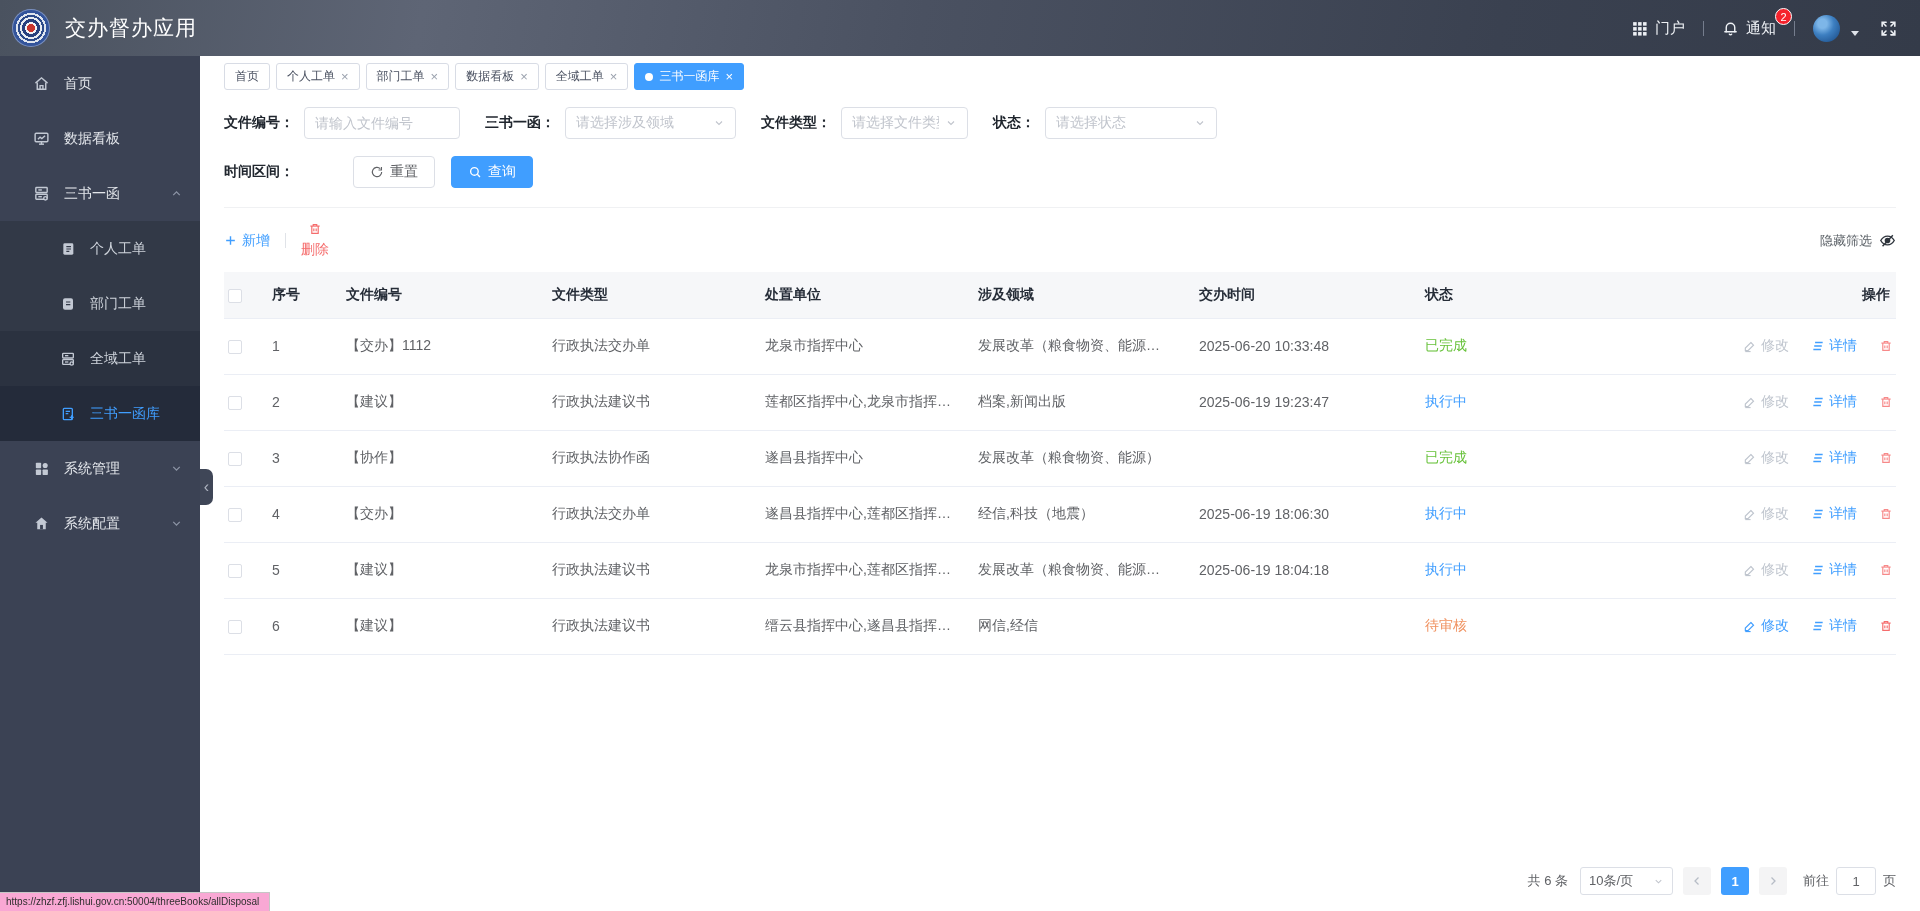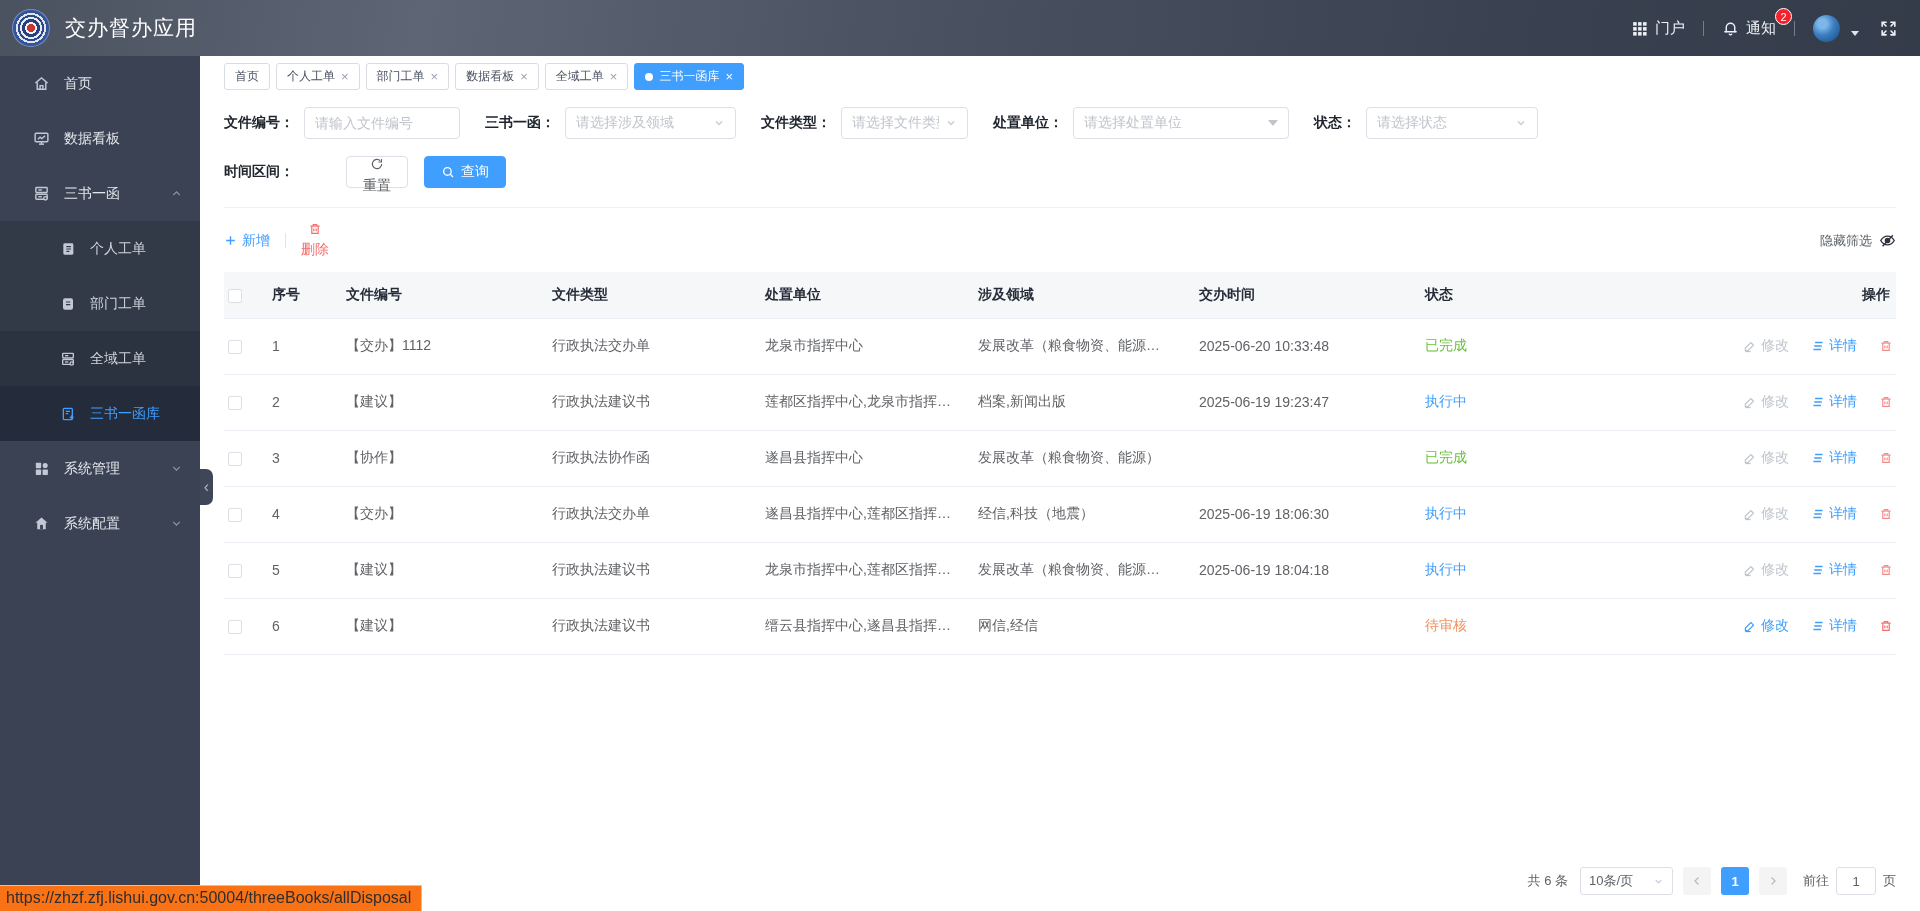--- a/index.html
+++ b/index.html
@@ -68,21 +68,21 @@
   input.fctrl::placeholder { color:#c0c4cc; }
   .sel-caret { color:#c0c4cc; margin-left:6px; }
   .tri-caret { width:0; height:0; border-left:5px solid transparent; border-right:5px solid transparent;
     border-top:6px solid #c0c4cc; margin-left:6px; }
   .daterange { width:405px; color:#c0c4cc; }
   .daterange .ph { text-align:center; }
   .daterange .sep { padding:0 8px; color:#c0c4cc; }
   .btn { height:32px; border-radius:4px; display:inline-flex; align-items:center; gap:6px; font-size:14px;
     padding:0 16px; cursor:pointer; border:1px solid #dcdfe6; background:#fff; color:#606266; }
   .btn-primary { background:#409eff; border-color:#409eff; color:#fff; }
-  .btn-reset { margin-left:17px;flex-direction:column; }
+  .btn-reset { margin-left:24px; }
   .btn-search { margin-left:16px; }
 
   
   .toolbar { display:flex; align-items:center; margin-top:14px; }
   .tlink { display:flex; align-items:center; gap:5px; font-size:14px; cursor:pointer; }
   .tlink.add { color:#409eff; }
   .tlink.del { color:#f56c6c;flex-direction:column; }
   .tb-sep { width:1px; height:15px; background:#e0e3e8; margin:0 15px; }
   .hide-filter { margin-left:auto; display:flex; align-items:center; gap:7px; font-size:13px; color:#5a6066; cursor:pointer; }
   .hide-filter .icon { color:#2f353d; }
@@ -116,22 +116,22 @@
   .pg-size .ph { flex:1; color:#606266; }
   .pg-btn { width:28px; height:28px; border-radius:3px; background:#f4f4f5; display:flex; align-items:center;
     justify-content:center; color:#b6bcc6; margin-left:10px; cursor:pointer; }
   .pg-num { width:28px; height:28px; border-radius:3px; background:#409eff; color:#fff; display:flex;
     align-items:center; justify-content:center; margin-left:10px; font-weight:700; cursor:pointer; }
   .pg-goto { margin-left:16px; display:flex; align-items:center; gap:7px; }
   .pg-input { width:40px; height:28px; border:1px solid #dcdfe6; border-radius:3px; text-align:center;
     font-size:13px; color:#606266; }
 
   
-  .statusbar { position:absolute; left:0; bottom:0; background:#f97316; border:1px solid #c6c6c6;
-    border-left:none; border-bottom:none; font-size:16px; color:#2e2e2e; padding:3px 10px 4px 6px; z-index:5; }
+  .statusbar { position:absolute; left:0; bottom:0; background:#f9a8d4; border:1px solid #c6c6c6;
+    border-left:none; border-bottom:none; font-size:10px; color:#2e2e2e; padding:3px 10px 4px 6px; z-index:5; }
 </style>
 </head>
 <body>
 
 <div class="app">
 
   <header class="hdr">
     <span class="logo"></span>
     <span class="hdr-title">交办督办应用</span>
     <div class="hdr-right">
@@ -350,27 +350,20 @@
         </div>
         <div class="fgroup">
           <span class="flabel">文件类型：</span>
           <div class="fctrl" style="width:127px;">
             <span class="ph">请选择文件类型</span>
             <span class="sel-caret icon">
               <svg width="12" height="12" viewBox="0 0 24 24" fill="none" stroke="currentColor" stroke-width="2.2">
                   <path d="M6 9l6 6 6-6"></path>
                 </svg>
             </span>
-          </div>
-        </div>
-        <div class="fgroup">
-          <span class="flabel">处置单位：</span>
-          <div class="fctrl" style="width:216px;">
-            <span class="ph">请选择处置单位</span>
-            <span class="tri-caret"></span>
           </div>
         </div>
         <div class="fgroup" style="margin-right:0;">
           <span class="flabel">状态：</span>
           <div class="fctrl" style="width:172px;">
             <span class="ph">请选择状态</span>
             <span class="sel-caret icon">
               <svg width="12" height="12" viewBox="0 0 24 24" fill="none" stroke="currentColor" stroke-width="2.2">
                   <path d="M6 9l6 6 6-6"></path>
                 </svg>

